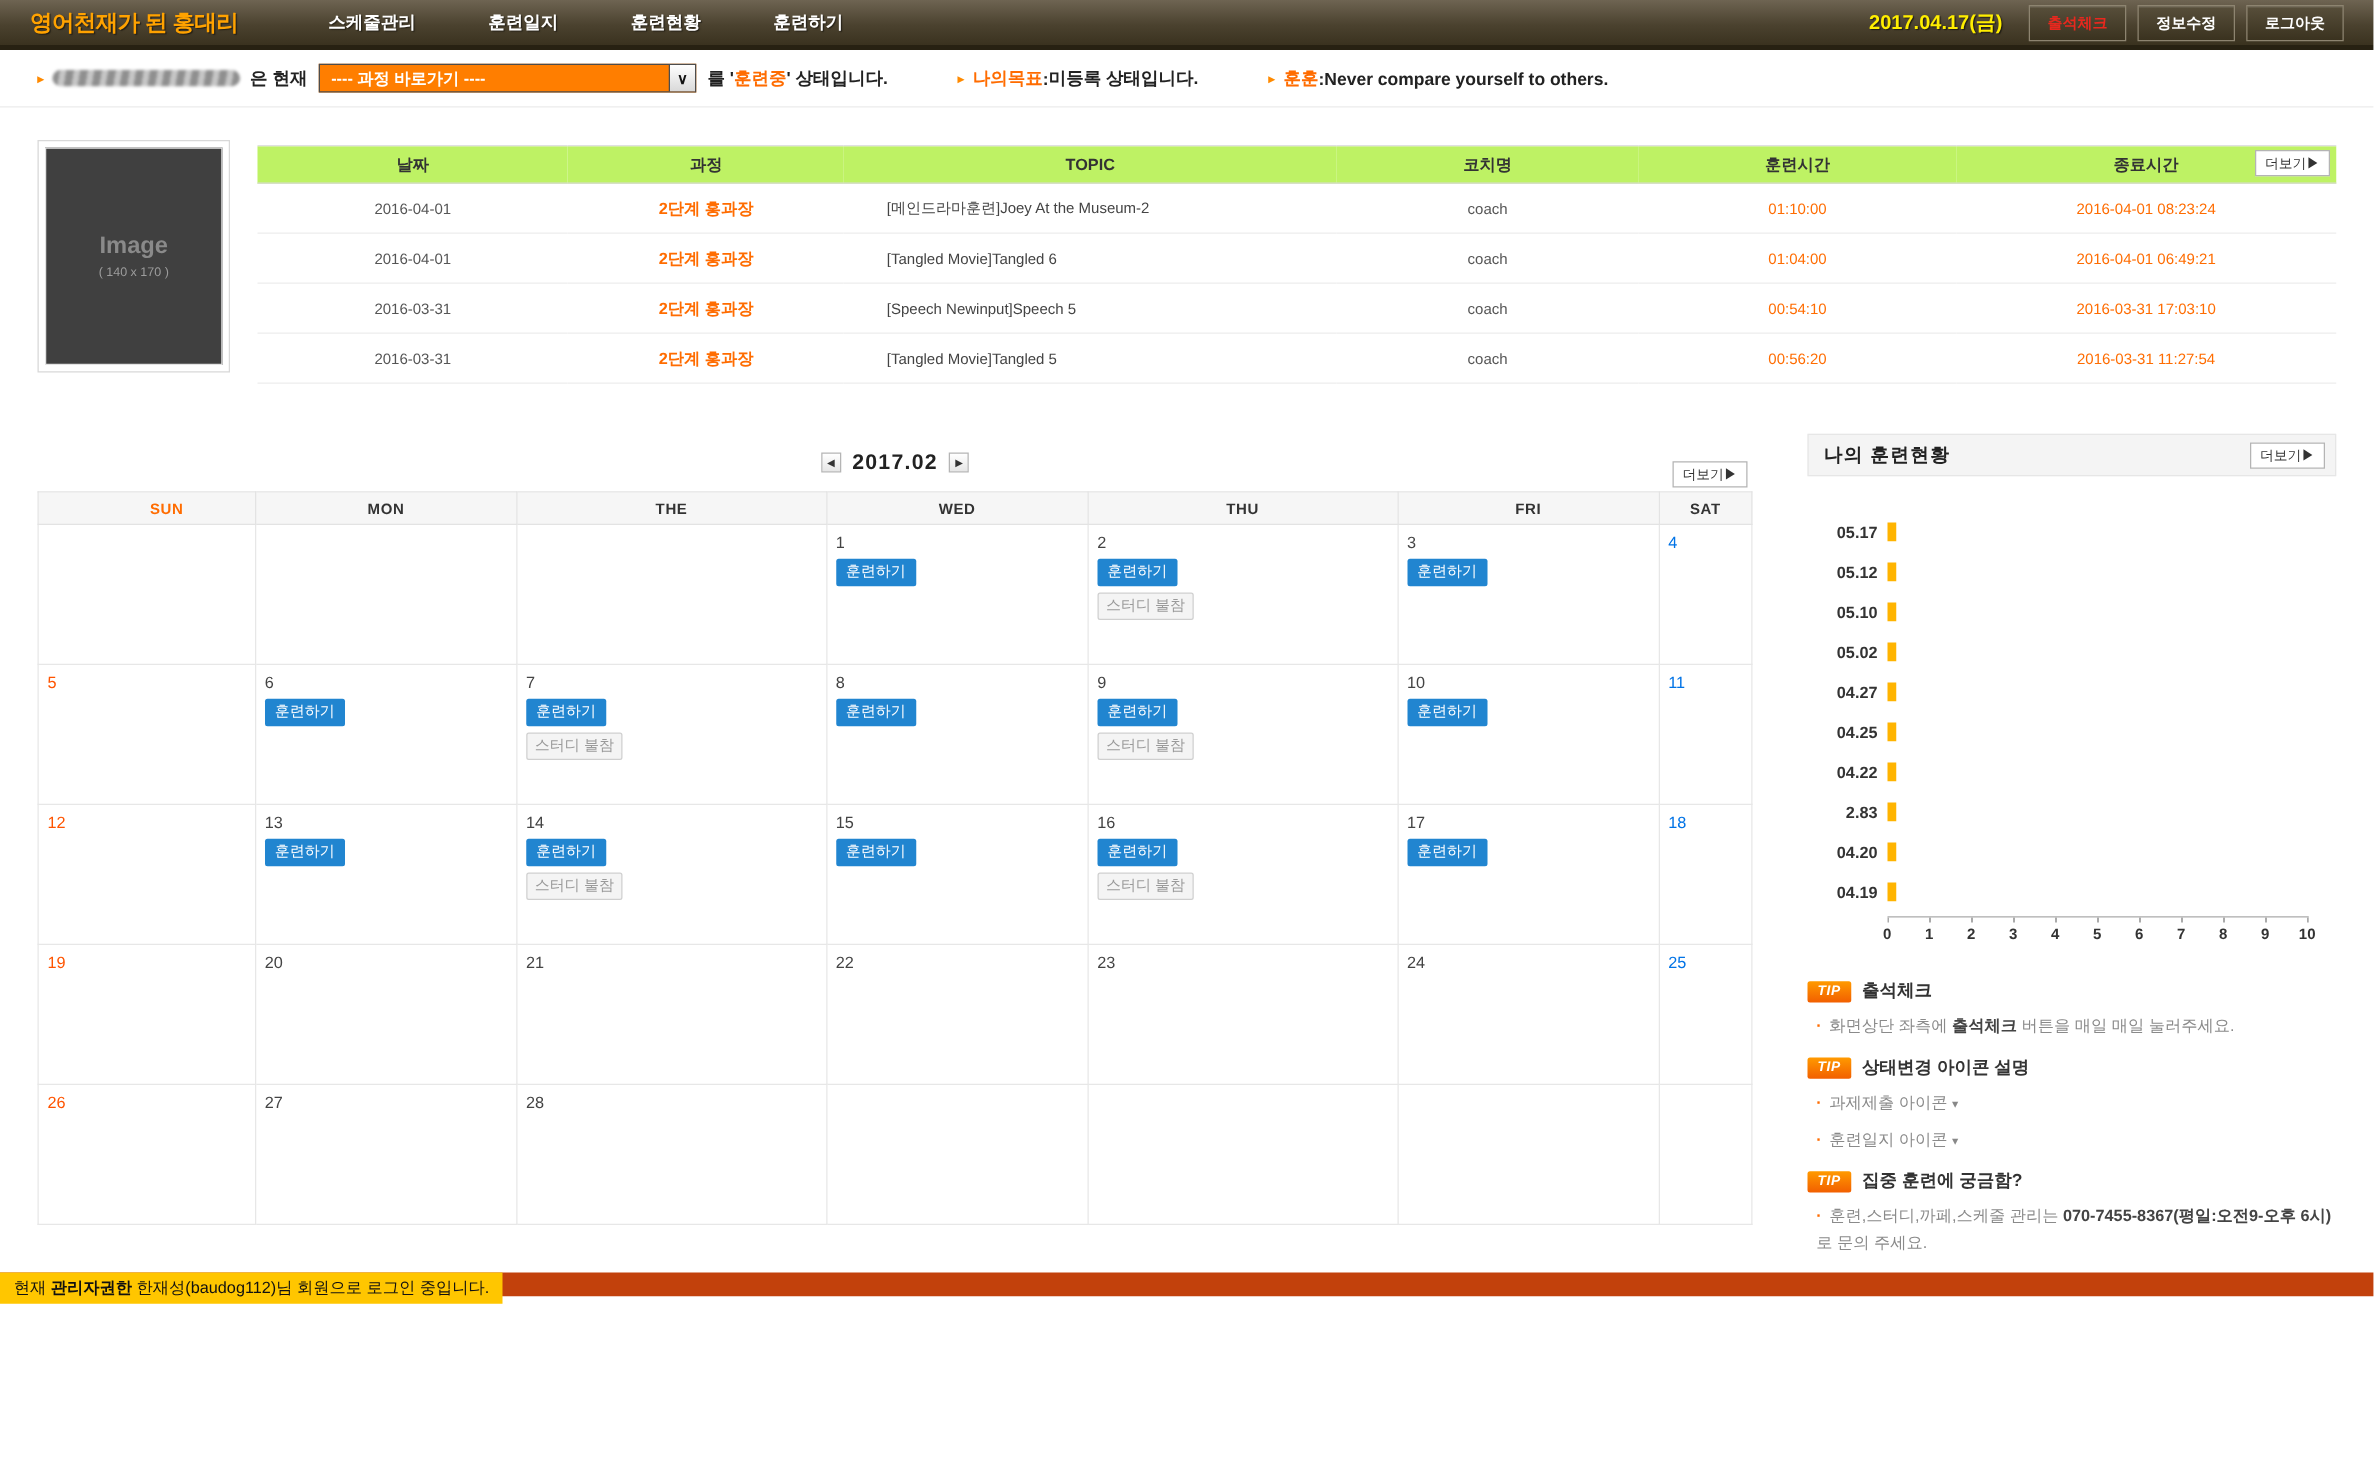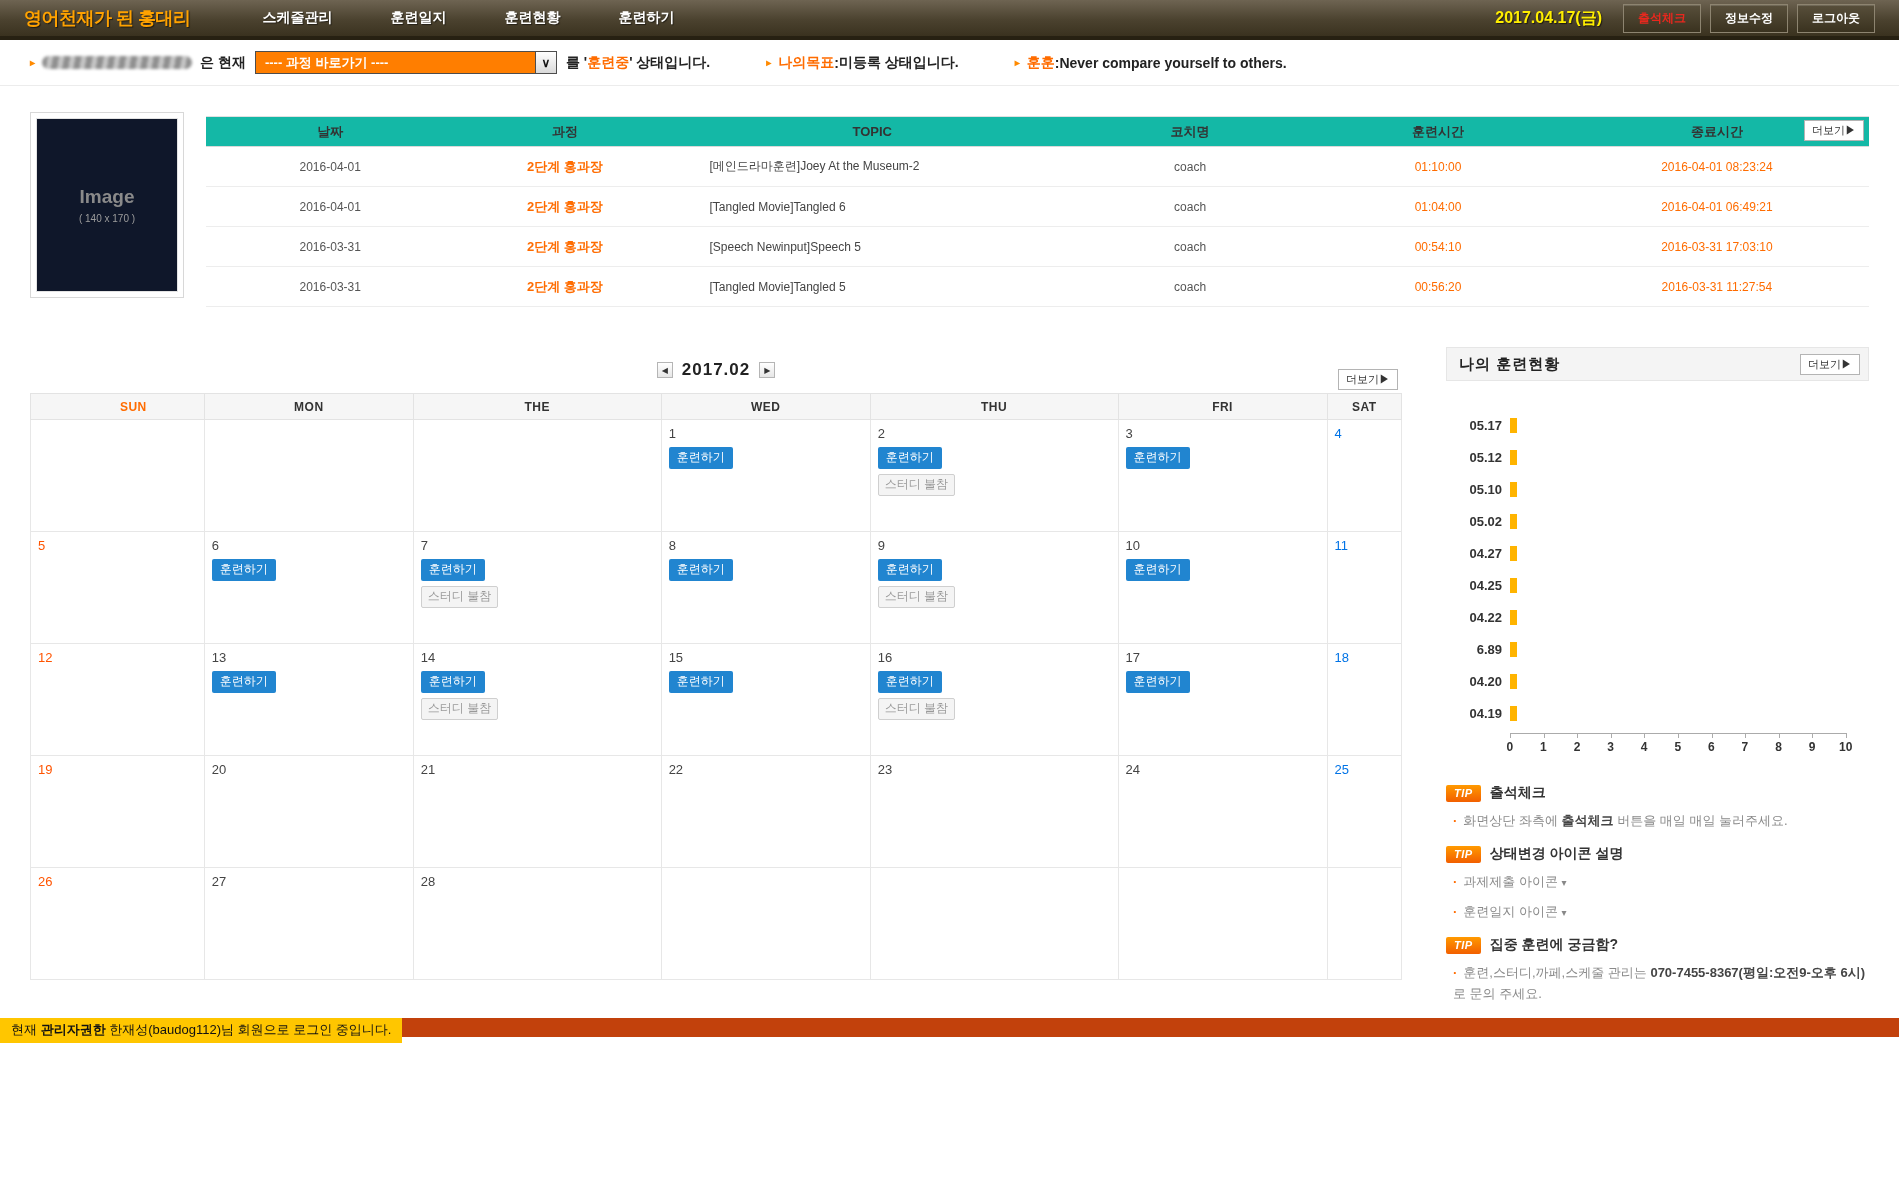--- a/index.html
+++ b/index.html
@@ -24,28 +24,28 @@
   .dropdown .val { flex:1; color:#fff; font-size:13px; font-weight:bold; padding-left:9px; display:flex; align-items:center; white-space:nowrap; overflow:hidden; }
   .dd-box { width:21px; background:linear-gradient(#ffffff,#d9d9d9); border-left:1px solid #4d4d4d; display:flex; align-items:center; justify-content:center; color:#111; font-size:12px; font-weight:bold; }
   .orange { color:#ff6c00;text-align:right; }
   .goal, .motto { display:flex; align-items:center; margin-left:56px; white-space:nowrap; }
   .motto .plain { font-weight:bold; }
 
   
   main { flex:0 0 auto; padding:0 30px; }
   .history { display:flex; gap:22px; margin-top:26px; }
   .photo-outer { width:154px; height:186px; border:1px solid #d8d8d8; padding:5px; background:#fff; flex:0 0 auto; }
-  .photo-inner { width:100%; height:100%; border:1px solid #e3e3e3; background:#0f172a; display:flex; flex-direction:column; align-items:center; justify-content:center; gap:5px; }
+  .photo-inner { width:100%; height:100%; border:1px solid #e3e3e3; background:#404040; display:flex; flex-direction:column; align-items:center; justify-content:center; gap:5px; }
   .photo-label { color:#8a8a8a; font-size:19px; font-weight:bold; }
   .photo-size { color:#9c9c9c; font-size:10px; }
 
   .table-wrap { flex:1; position:relative; margin-top:4px; }
   table.history-table { width:100%; border-collapse:collapse; table-layout:fixed; }
   col.c-date{width:245px} col.c-course{width:218px} col.c-topic{width:388px} col.c-coach{width:239px} col.c-dur{width:250px} col.c-end{width:300px}
-  .history-table th { height:30px; font-size:13px; font-weight:bold; color:#333; border-top:1px solid #e0e0e0; border-bottom:1px solid #d9d9d9; background:#14b8a6; }
+  .history-table th { height:30px; font-size:13px; font-weight:bold; color:#333; border-top:1px solid #e0e0e0; border-bottom:1px solid #d9d9d9; background:#bef264; }
   .history-table td { height:40px; font-size:12px; color:#555; text-align:center; border-bottom:1px solid #ededed; }
   .history-table td.topic { text-align:left; padding-left:34px; color:#444; }
   .history-table td.course { color:#ff6c00; font-weight:bold; font-size:13px; }
   .history-table td.duration, .history-table td.end { color:#ff6c00; }
   .more-btn { background:#fff; border:1px solid #b4b4b4; color:#333; font-size:11px; padding:2px 7px; cursor:pointer; font-family:inherit; white-space:nowrap; }
   .table-wrap .more-btn { position:absolute; top:4px; right:5px; }
 
   
   .cal-side { display:flex; margin-top:40px; }
   .cal-col { width:1372px; flex:0 0 auto; }
@@ -379,21 +379,21 @@
               </div>
               <div class="chart-row">
                 <span class="chart-label">04.25</span>
                 <div class="chart-bar" style="width: 6.72px; background: rgb(255, 180, 0);"></div>
               </div>
               <div class="chart-row">
                 <span class="chart-label">04.22</span>
                 <div class="chart-bar" style="width: 6.72px; background: rgb(255, 180, 0);"></div>
               </div>
               <div class="chart-row">
-                <span class="chart-label">6.89</span>
+                <span class="chart-label">2.83</span>
                 <div class="chart-bar" style="width: 6.72px; background: rgb(255, 180, 0);"></div>
               </div>
               <div class="chart-row">
                 <span class="chart-label">04.20</span>
                 <div class="chart-bar" style="width: 6.72px; background: rgb(255, 180, 0);"></div>
               </div>
               <div class="chart-row">
                 <span class="chart-label">04.19</span>
                 <div class="chart-bar" style="width: 6.72px; background: rgb(255, 180, 0);"></div>
               </div>

